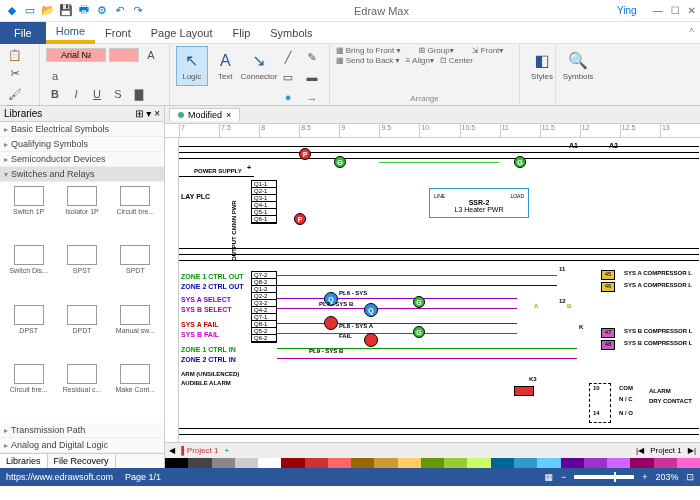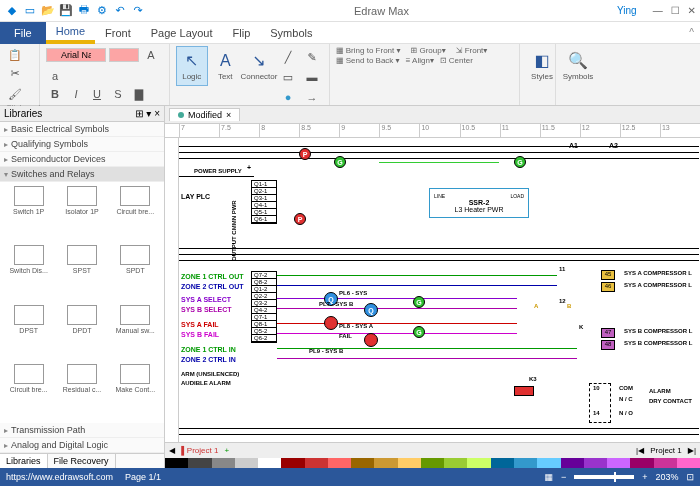--- a/index.html
+++ b/index.html
@@ -155,31 +155,32 @@
       <div style="display:flex;flex-direction:column;gap:2px;padding:2px">
         <span class="ricon">✎</span>
         <span class="ricon">▬</span>
         <span class="ricon">→</span>
       </div>
     </div>
     <div class="label">Basic Tools</div>
   </div>
   <div class="rgroup" style="width:190px">
     <div style="display:flex;flex-direction:column;gap:1px">
-      <div style="display:flex;gap:10px">
+      <div style="display:flex;gap:18px">
           <span class="arrtext">▦ <span>Bring to Front</span> ▾</span>
           <span class="arrtext">⊞ <span>Group</span>▾</span>
           <span class="arrtext">⇲ <span>Front</span>▾</span>
         </div>
       <div style="display:flex;gap:6px">
           <span class="arrtext">▦ <span>Send to Back</span> ▾</span>
           <span class="arrtext">≡ <span>Align</span>▾</span>
           <span class="arrtext">⊡ <span>Center</span></span>
         </div>
     </div>
+    <div class="label">Arrange</div>
   </div>
   <div class="rgroup" style="width:36px">
       <div class="bigicon">
         <span class="ic">◧</span>
         <span>Styles</span>
       </div>
     </div>
   <div class="rgroup" style="width:36px;border-right:none">
       <div class="bigicon">
         <span class="ic">🔍</span>

